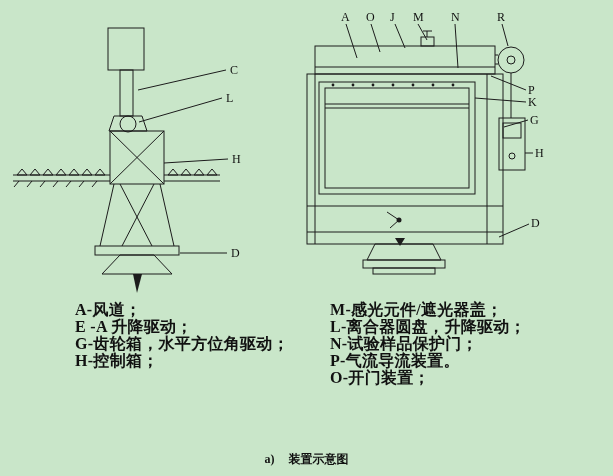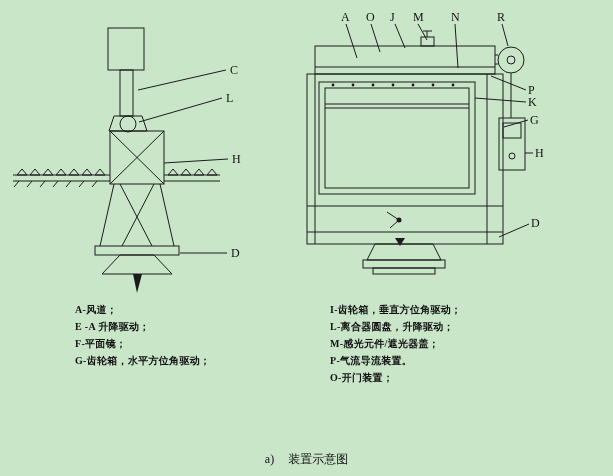--- a/index.html
+++ b/index.html
@@ -20,34 +20,34 @@
   }
   .fig .filled { fill: #1c1c1c; stroke: none; }
   .fig text {
     fill: #111;
     font-family: "Liberation Serif", "DejaVu Serif", serif;
     font-size: 12px;
     stroke: none;
   }
   .legend-col { position: absolute; top: 301px; }
   .legend-line {
-    font-size: 10px;
+    font-size: 16px;
     font-weight: bold;
     line-height: 17px;
     white-space: nowrap;
     letter-spacing: 0.3px;
   }
   .caption {
     position: absolute;
     top: 451px;
     left: 0;
     width: 100%;
     text-align: center;
     font-size: 12px;
-    font-weight: normal;
+    font-weight: bold;
   }
   .caption .cap-label { margin-right: 14px; }
 </style>
 </head>
 <body>
 
 <div class="page" style="background: rgb(201, 230, 201);">
 
   <svg class="fig" style="left:5px; top:6px;" width="270" height="295" viewBox="0 0 270 295">
     <g>
@@ -180,28 +180,28 @@
       <line x1="246" y1="147" x2="238" y2="147"></line>
       <text x="248" y="151">H</text>
       <line x1="242" y1="218" x2="212" y2="231"></line>
       <text x="244" y="221">D</text>
     </g>
   </svg>
 
   <div class="legend-col" style="left:75px">
     <div class="legend-line">A-风道；</div>
     <div class="legend-line">E -A 升降驱动；</div>
-    <div class="legend-line">F-平面镜；</div>
     <div class="legend-line">G-齿轮箱，水平方位角驱动；</div>
+    <div class="legend-line">H-控制箱；</div>
   </div>
 
   <div class="legend-col" style="left:330px">
-    <div class="legend-line">I-齿轮箱，垂直方位角驱动；</div>
+    <div class="legend-line">M-感光元件/遮光器盖；</div>
     <div class="legend-line">L-离合器圆盘，升降驱动；</div>
-    <div class="legend-line">M-感光元件/遮光器盖；</div>
+    <div class="legend-line">N-试验样品保护门；</div>
     <div class="legend-line">P-气流导流装置。</div>
     <div class="legend-line">O-开门装置；</div>
   </div>
 
   <div class="caption">
     <span class="cap-label">a)</span><span>装置示意图</span>
   </div>
 
 </div>
 

